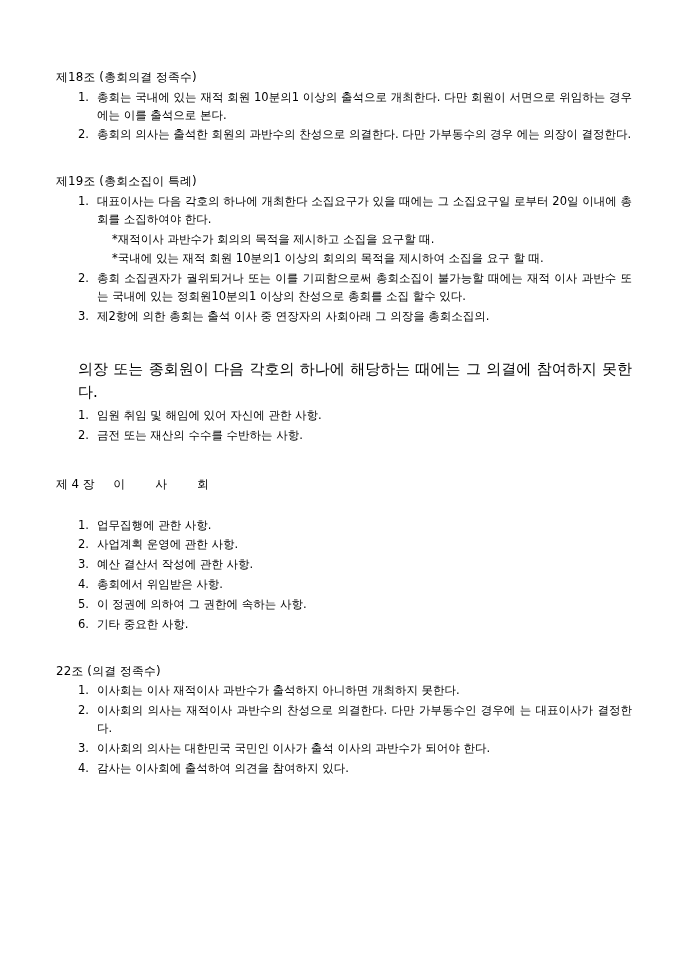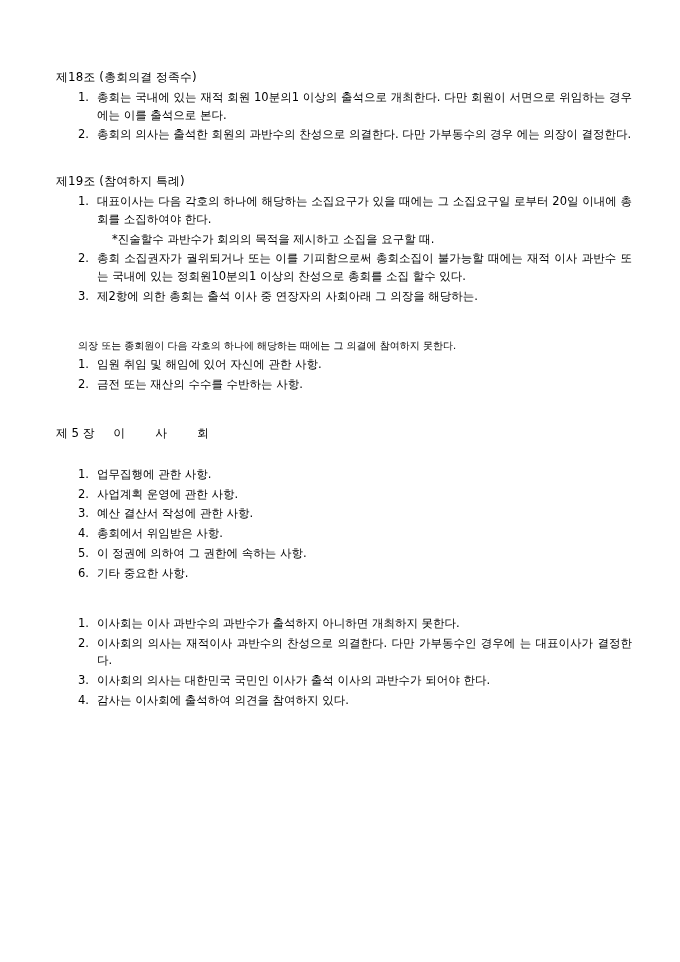--- a/index.html
+++ b/index.html
@@ -37,21 +37,21 @@
     letter-spacing: 0.2px;
     margin-bottom: 5px;
     white-space: pre;
   }
   .para {
     margin-left: 22px;
     margin-bottom: 3px;
     text-align: justify;
     text-justify: inter-ideograph;
     line-height: 1.55;
-    font-size: 10px;
+    font-size: 15px;
   }
   .item {
     margin-left: 22px;
     margin-bottom: 2px;
     display: flex;
     align-items: flex-start;
     line-height: 1.55;
     font-size: 11.5px;
   }
   .item .num {
@@ -92,51 +92,52 @@
       </div>
       <div class="item">
         <span class="num">2.</span>
         <span class="txt">총회의 의사는 출석한 회원의 과반수의 찬성으로 의결한다. 다만 가부동수의 경우 에는 의장이 결정한다.</span>
       </div>
     </div>
 
     <div class="spacer-lg"></div>
 
     <div class="article">
-      <div class="art-heading">제19조 (참여하지 특례)</div>
+      <div class="art-heading">제19조 (총회소집이 특례)</div>
       <div class="item">
         <span class="num">1.</span>
-        <span class="txt">대표이사는 다음 각호의 하나에 해당하는 소집요구가 있을 때에는 그 소집요구일 로부터 20일 이내에 총회를 소집하여야 한다.</span>
+        <span class="txt">대표이사는 다음 각호의 하나에 개최한다 소집요구가 있을 때에는 그 소집요구일 로부터 20일 이내에 총회를 소집하여야 한다.</span>
       </div>
-      <div class="sub">*진술할수 과반수가 회의의 목적을 제시하고 소집을 요구할 때.</div>
+      <div class="sub">*재적이사 과반수가 회의의 목적을 제시하고 소집을 요구할 때.</div>
+      <div class="sub">*국내에 있는 재적 회원 10분의1 이상의 회의의 목적을 제시하여 소집을 요구 할 때.</div>
       <div class="item">
         <span class="num">2.</span>
         <span class="txt">총회 소집권자가 궐위되거나 또는 이를 기피함으로써 총회소집이 불가능할 때에는 재적 이사 과반수 또는 국내에 있는 정회원10분의1 이상의 찬성으로 총회를 소집 할수 있다.</span>
       </div>
       <div class="item">
         <span class="num">3.</span>
-        <span class="txt">제2항에 의한 총회는 출석 이사 중 연장자의 사회아래 그 의장을 해당하는.</span>
+        <span class="txt">제2항에 의한 총회는 출석 이사 중 연장자의 사회아래 그 의장을 총회소집의.</span>
       </div>
     </div>
 
     <div class="spacer-lg"></div>
 
     <div class="article">
       <div class="para">의장 또는 종회원이 다음 각호의 하나에 해당하는 때에는 그 의결에 참여하지 못한다.</div>
       <div class="item">
         <span class="num">1.</span>
         <span class="txt">임원 취임 및 해임에 있어 자신에 관한 사항.</span>
       </div>
       <div class="item">
         <span class="num">2.</span>
         <span class="txt">금전 또는 재산의 수수를 수반하는 사항.</span>
       </div>
     </div>
 
-    <div class="chapter">제 5 장     이        사        회</div>
+    <div class="chapter">제 4 장     이        사        회</div>
 
     <div class="article">
       <div class="item">
         <span class="num">1.</span>
         <span class="txt">업무집행에 관한 사항.</span>
       </div>
       <div class="item">
         <span class="num">2.</span>
         <span class="txt">사업계획 운영에 관한 사항.</span>
       </div>
@@ -154,23 +155,24 @@
       </div>
       <div class="item">
         <span class="num">6.</span>
         <span class="txt">기타 중요한 사항.</span>
       </div>
     </div>
 
     <div class="spacer-lg"></div>
 
     <div class="article">
+      <div class="art-heading">22조 (의결 정족수)</div>
       <div class="item">
         <span class="num">1.</span>
-        <span class="txt">이사회는 이사 과반수의 과반수가 출석하지 아니하면 개최하지 못한다.</span>
+        <span class="txt">이사회는 이사 재적이사 과반수가 출석하지 아니하면 개최하지 못한다.</span>
       </div>
       <div class="item">
         <span class="num">2.</span>
         <span class="txt">이사회의 의사는 재적이사 과반수의 찬성으로 의결한다. 다만 가부동수인 경우에 는 대표이사가 결정한다.</span>
       </div>
       <div class="item">
         <span class="num">3.</span>
         <span class="txt">이사회의 의사는 대한민국 국민인 이사가 출석 이사의 과반수가 되어야 한다.</span>
       </div>
       <div class="item">

